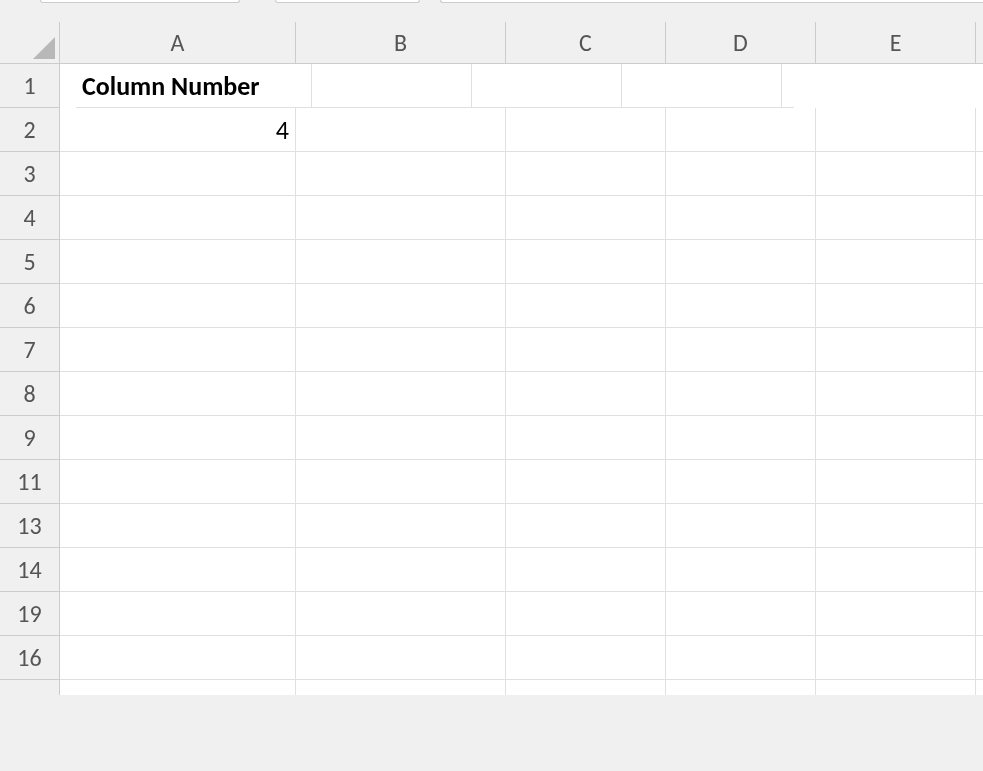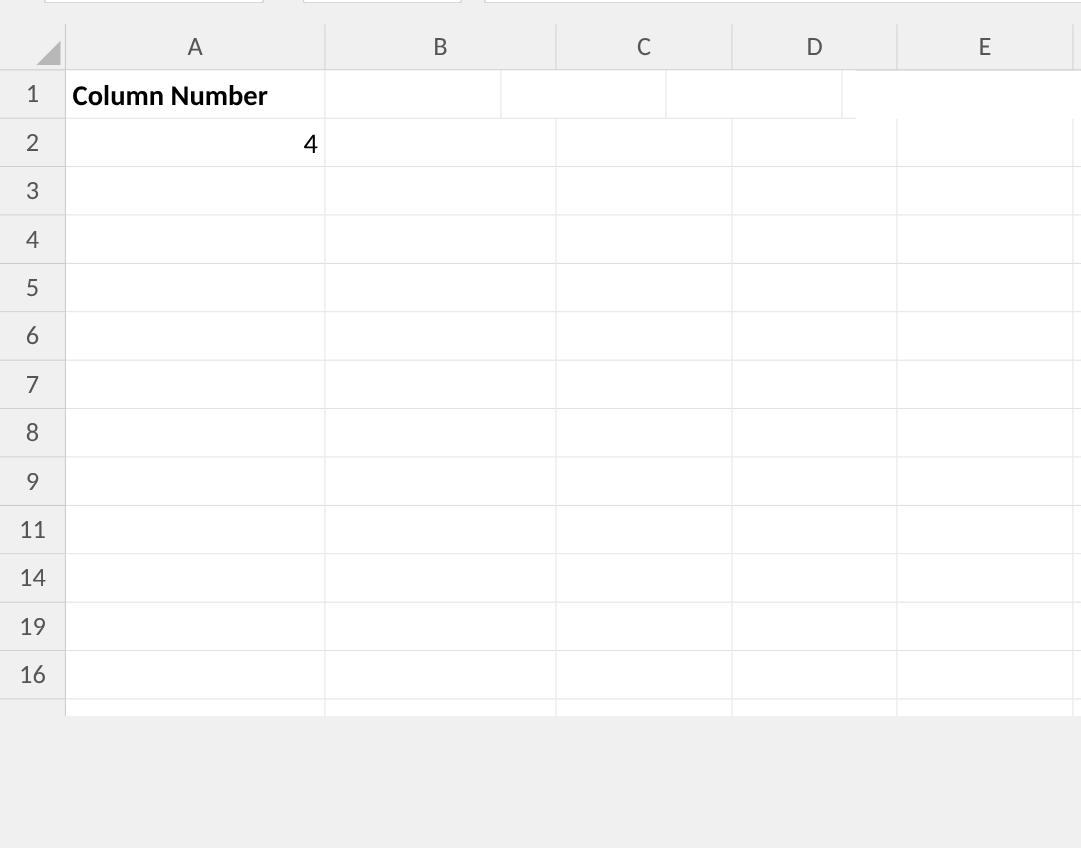--- a/index.html
+++ b/index.html
@@ -133,20 +133,21 @@
       overflow: hidden;
       white-space: nowrap;
       cursor: cell;
       flex-shrink: 0;
     }
     .cell.bold {
       font-weight: bold;
     }
     .cell.left {
       justify-content: flex-start;
+      margin-left: 16px;
     }
     .cell.right {
       justify-content: flex-end;
     }
     .col-a { width: 236px; }
     .col-b { width: 210px; }
     .col-c { width: 160px; }
     .col-d { width: 150px; }
     .col-e { width: 160px; }
     .col-f { width: 7px; border-right: none; }
@@ -278,20 +279,29 @@
       <div class="row-header">11</div>
       <div class="cell col-a"></div>
       <div class="cell col-b"></div>
       <div class="cell col-c"></div>
       <div class="cell col-d"></div>
       <div class="cell col-e"></div>
       <div class="cell col-f"></div>
     </div>
 
 
+    <div class="row">
+      <div class="row-header">13</div>
+      <div class="cell col-a"></div>
+      <div class="cell col-b"></div>
+      <div class="cell col-c"></div>
+      <div class="cell col-d"></div>
+      <div class="cell col-e"></div>
+      <div class="cell col-f"></div>
+    </div>
 
     <div class="row">
       <div class="row-header">14</div>
       <div class="cell col-a"></div>
       <div class="cell col-b"></div>
       <div class="cell col-c"></div>
       <div class="cell col-d"></div>
       <div class="cell col-e"></div>
       <div class="cell col-f"></div>
     </div>

